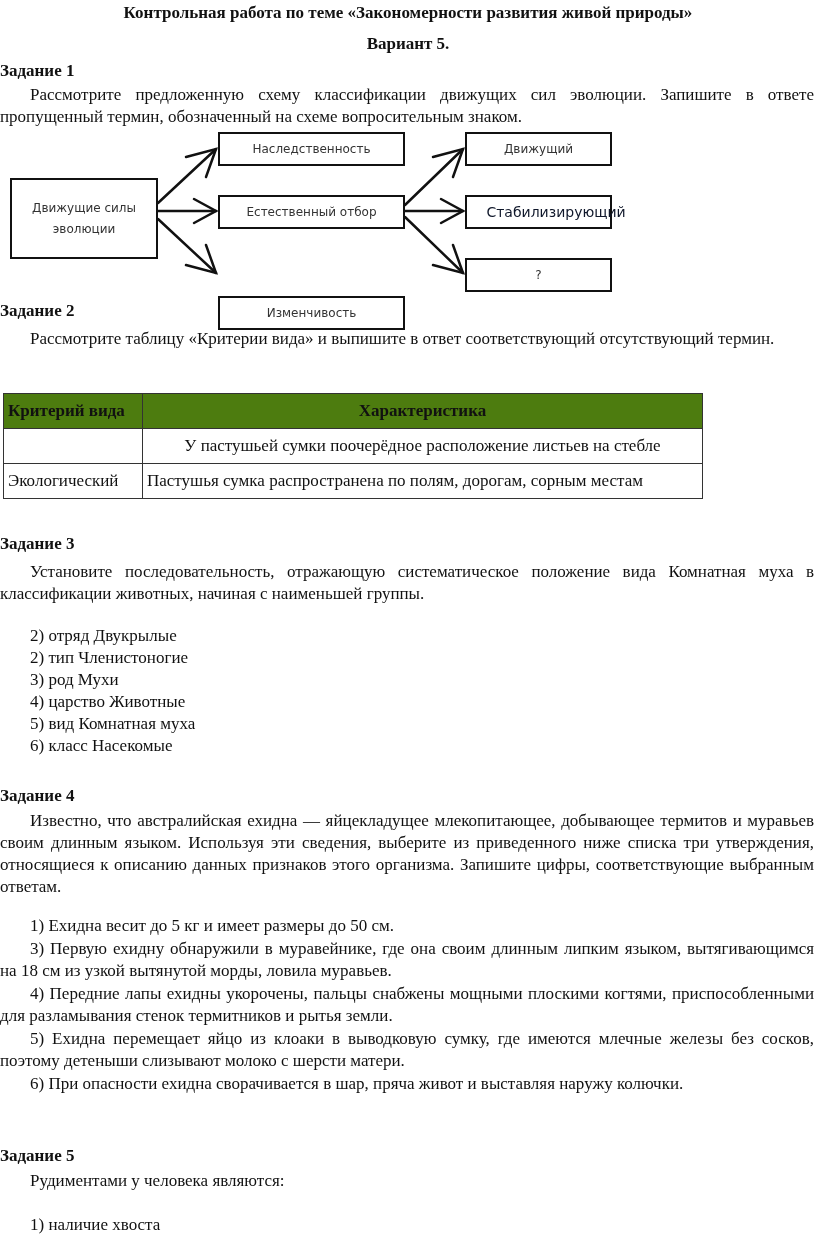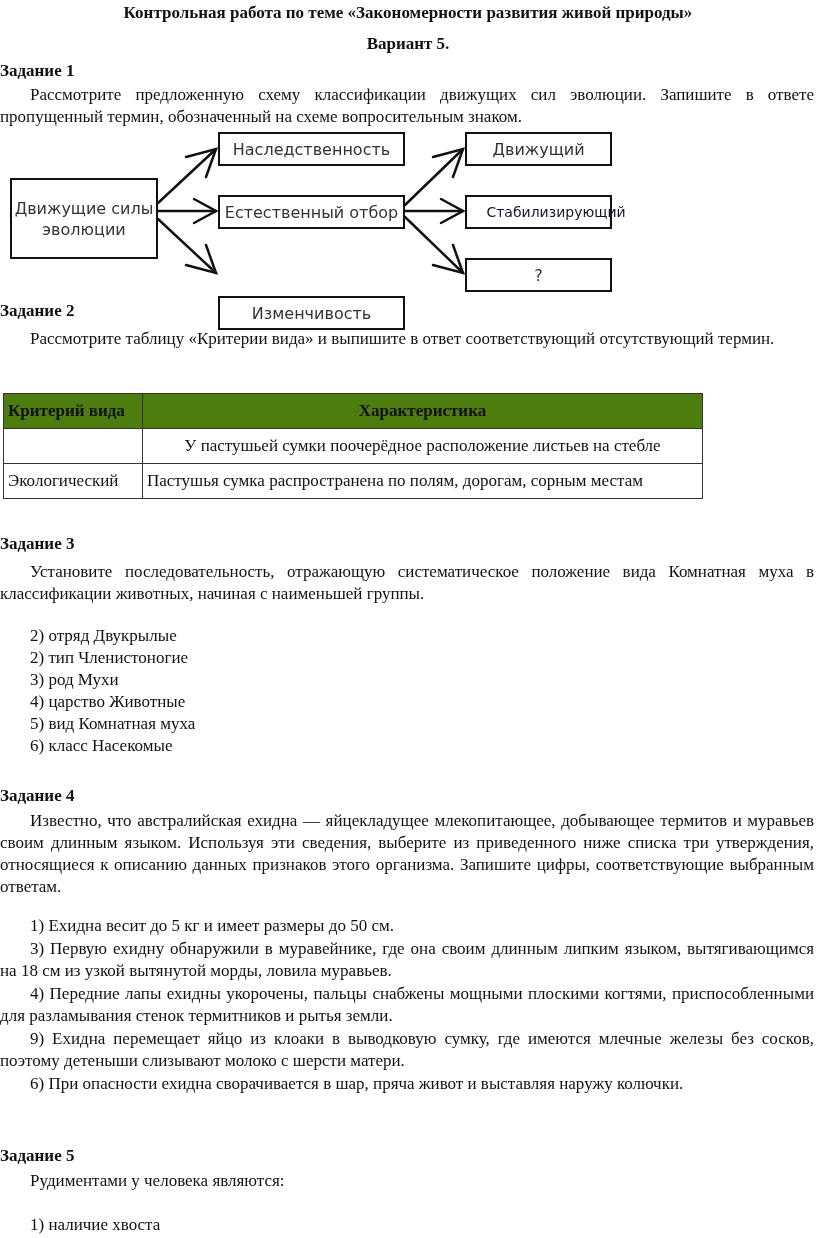--- a/index.html
+++ b/index.html
@@ -15,21 +15,21 @@
   .list { position: absolute; left: 30px; }
   .list div { height: 22px; }
   .jlist { position: absolute; left: 0; width: 814px; }
   .jlist .item { text-align: justify; text-indent: 30px; text-align-last: left; }
 
   
   .diagram { position: absolute; left: 0; top: 125px; width: 630px; height: 175px; }
   .dbox {
     position: absolute; border: 2.5px solid #111; box-sizing: border-box;
     display: flex; align-items: center; justify-content: center; text-align: center;
-    font-family: "DejaVu Sans", "Liberation Sans", sans-serif; color: #333; font-size: 16px; line-height: 21px;
+    font-family: "DejaVu Sans", "Liberation Sans", sans-serif; color: #333; font-size: 12px; line-height: 21px;
     background: #fff;
   }
   .diagram svg { position: absolute; left: 0; top: 0; }
 
   
   table.crit {
     position: absolute; left: 3px; top: 393px; width: 700px; border-collapse: collapse;
     font-size: 17px;
   }
   table.crit td, table.crit th { border: 1.5px solid #333; padding: 0 4px; height: 34px; }
@@ -105,21 +105,21 @@
   <div>5) вид Комнатная муха</div>
   <div>6) класс Насекомые</div>
 </div>
 
 <div class="heading" style="top:785px;">Задание 4</div>
 <div class="para" style="top:810px;"><span class="indent"></span><span>Известно, что австралийская ехидна — яйцекладущее млекопитающее, добывающее термитов и муравьев своим длинным языком. Используя эти сведения, выберите из приведенного ниже списка три утверждения, относящиеся к описанию данных признаков этого организма. Запишите цифры, соответствующие выбранным ответам.</span></div>
 <div class="jlist" style="top:915px; line-height:22.5px;">
   <div class="item">1) Ехидна весит до 5 кг и имеет размеры до 50 см.</div>
   <div class="item">3) Первую ехидну обнаружили в муравейнике, где она своим длинным липким языком, вытягивающимся на 18 см из узкой вытянутой морды, ловила муравьев.</div>
   <div class="item">4) Передние лапы ехидны укорочены, пальцы снабжены мощными плоскими когтями, приспособленными для разламывания стенок термитников и рытья земли.</div>
-  <div class="item">9) Ехидна перемещает яйцо из клоаки в выводковую сумку, где имеются млечные железы без сосков, поэтому детеныши слизывают молоко с шерсти матери.</div>
+  <div class="item">5) Ехидна перемещает яйцо из клоаки в выводковую сумку, где имеются млечные железы без сосков, поэтому детеныши слизывают молоко с шерсти матери.</div>
   <div class="item">6) При опасности ехидна сворачивается в шар, пряча живот и выставляя наружу колючки.</div>
 </div>
 
 <div class="heading" style="top:1145px;">Задание 5</div>
 <div class="list" style="top:1170px;">Рудиментами у человека являются:</div>
 <div class="list" style="top:1214px;">
   <div>1) наличие хвоста</div>
 </div>
 
 </body></html>

